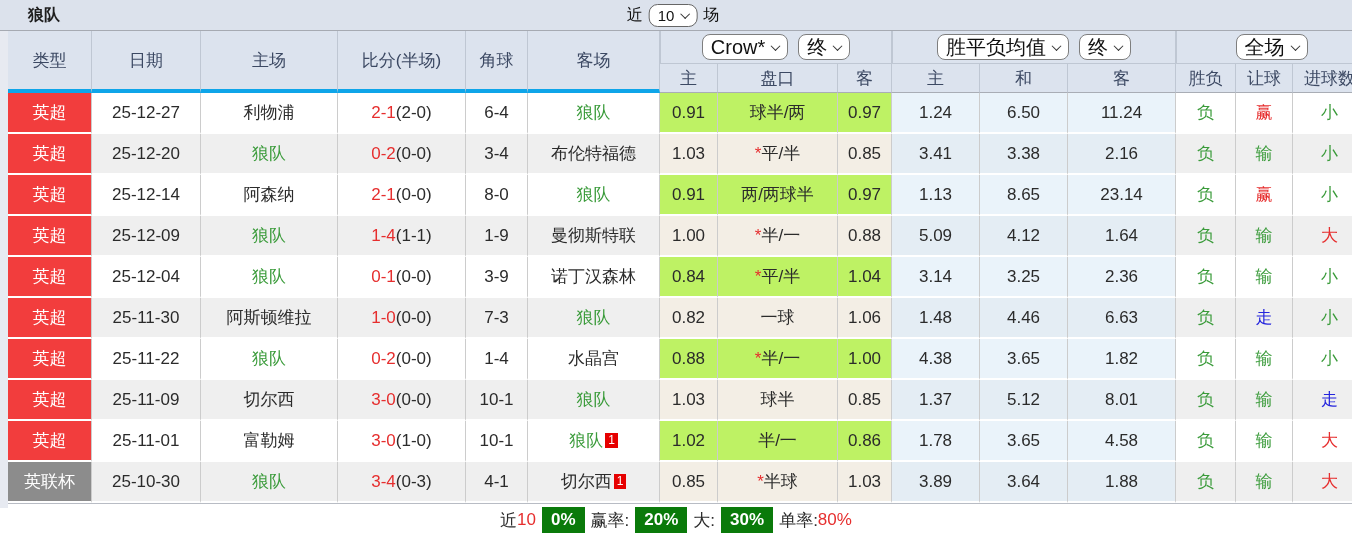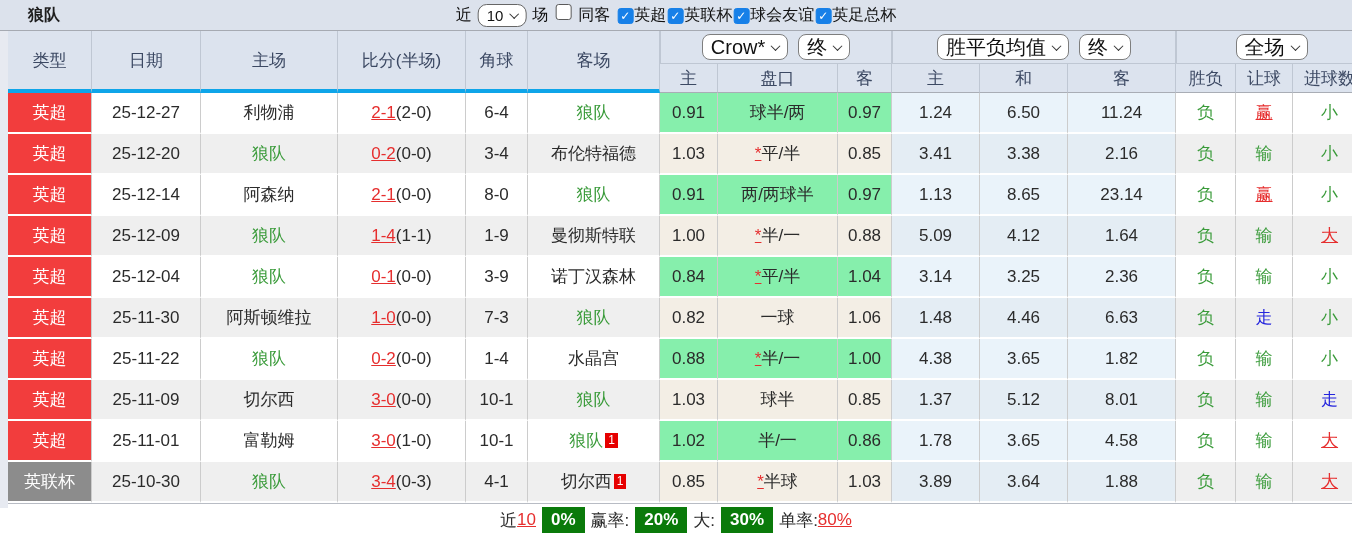--- a/index.html
+++ b/index.html
@@ -39,30 +39,30 @@
   tr.hrow2 th { height:30px; border-top:1px solid #bfc7d3; border-bottom:1px solid #a9adb5; }
   tr.hrow1 th.span2 { border-bottom:4px solid #0ea5e9; }
   th.group { border-left:1px solid #bfc7d3; }
   .group-inner { display:flex; align-items:center; justify-content:center; gap:10px; }
   thead .select { height:26px; border:1px solid #7e7e7e; border-radius:8px; font-size:20px; }
 
   tbody td { height:41px; font-size:17px; color:#2b2b2b; border-right:1px solid #ccc;
     border-bottom:2px solid #fff; }
   tr.odd  td.plain { background:#fff; }
   tr.even td.plain { background:#efefef; }
-  td.odds { background:#86efac; }
+  td.odds { background:#bef264; }
   tr.even td.odds { background:#f3eee5; }
   td.avg { background:#eaf3fa;margin-left:28px; }
   tr.even td.avg { background:#e4edf4; }
   td.type { color:#fff; font-size:17px; }
   td.type-red { background:#f23d3d; }
   td.type-gray { background:#8c8c8c; }
   table { border-bottom:1px solid #b8bcc4; }
 
-  .c-red { color:#e62e2e;text-decoration:underline; }
+  .c-red { color:#e62e2e; }
   .c-green { color:#3a9b3a; }
   .c-blue { color:#2424dd; }
   .c-black { color:#2b2b2b; }
 
   .badge1 { display:inline-block; background:#e60000; color:#fff; font-size:12px; line-height:15px;
     padding:0 3px; margin-left:2px; vertical-align:2px; }
 
   
   .summary { height:32px; display:flex; align-items:center; justify-content:center;
     font-size:17px; color:#2b2b2b; white-space:nowrap; }
@@ -78,21 +78,20 @@
     <div class="filters">
       <span>近</span>
       <span class="gap"></span>
       <span class="select">
         <span>10</span>
         <i class="chev"></i>
       </span>
       <span class="gap"></span>
       <span>场</span>
       <span class="gap"></span>
-      <span id="filter-items"><span class="cb off"></span><span class="gap"></span><span>同客</span><span class="gap"></span><span class="cb on">✓</span><span>英超</span><span class="cb on">✓</span><span>英联杯</span><span class="cb on">✓</span><span>球会友谊</span><span class="cb on">✓</span><span>英足总杯</span></span>
     </div>
   </div>
 
   <div class="strip"></div>
 
   <table>
     <colgroup>
       <col style="width:84px">
         <col style="width:109px">
         <col style="width:137px">

